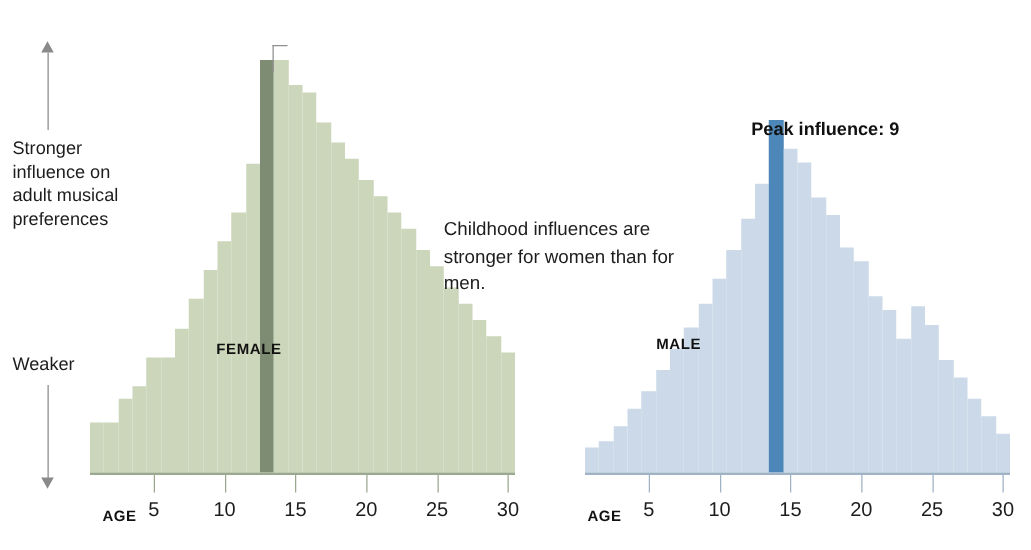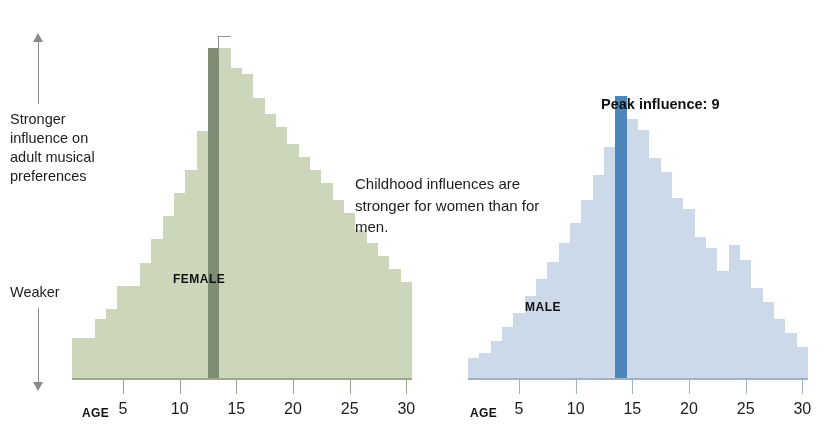--- a/index.html
+++ b/index.html
@@ -124,21 +124,21 @@
   #age-male   { left: 2px; }
 
   .series-label {
     position: absolute;
     font-size: 12px;
     font-weight: bold;
     letter-spacing: 0.5px;
     color: #111111;
   }
   #label-female { left: 173px; top: 272px; }
-  #label-male   { left: 57px;  top: 268px; margin-top: 32px; }
+  #label-male   { left: 57px;  top: 268px; }
 
   
   .peak-text {
     position: absolute;
     font-size: 14.5px;
     font-weight: bold;
     color: #111111;
     white-space: nowrap;
   }
   #peak-text-female { left: 231px; top: 20px; }

